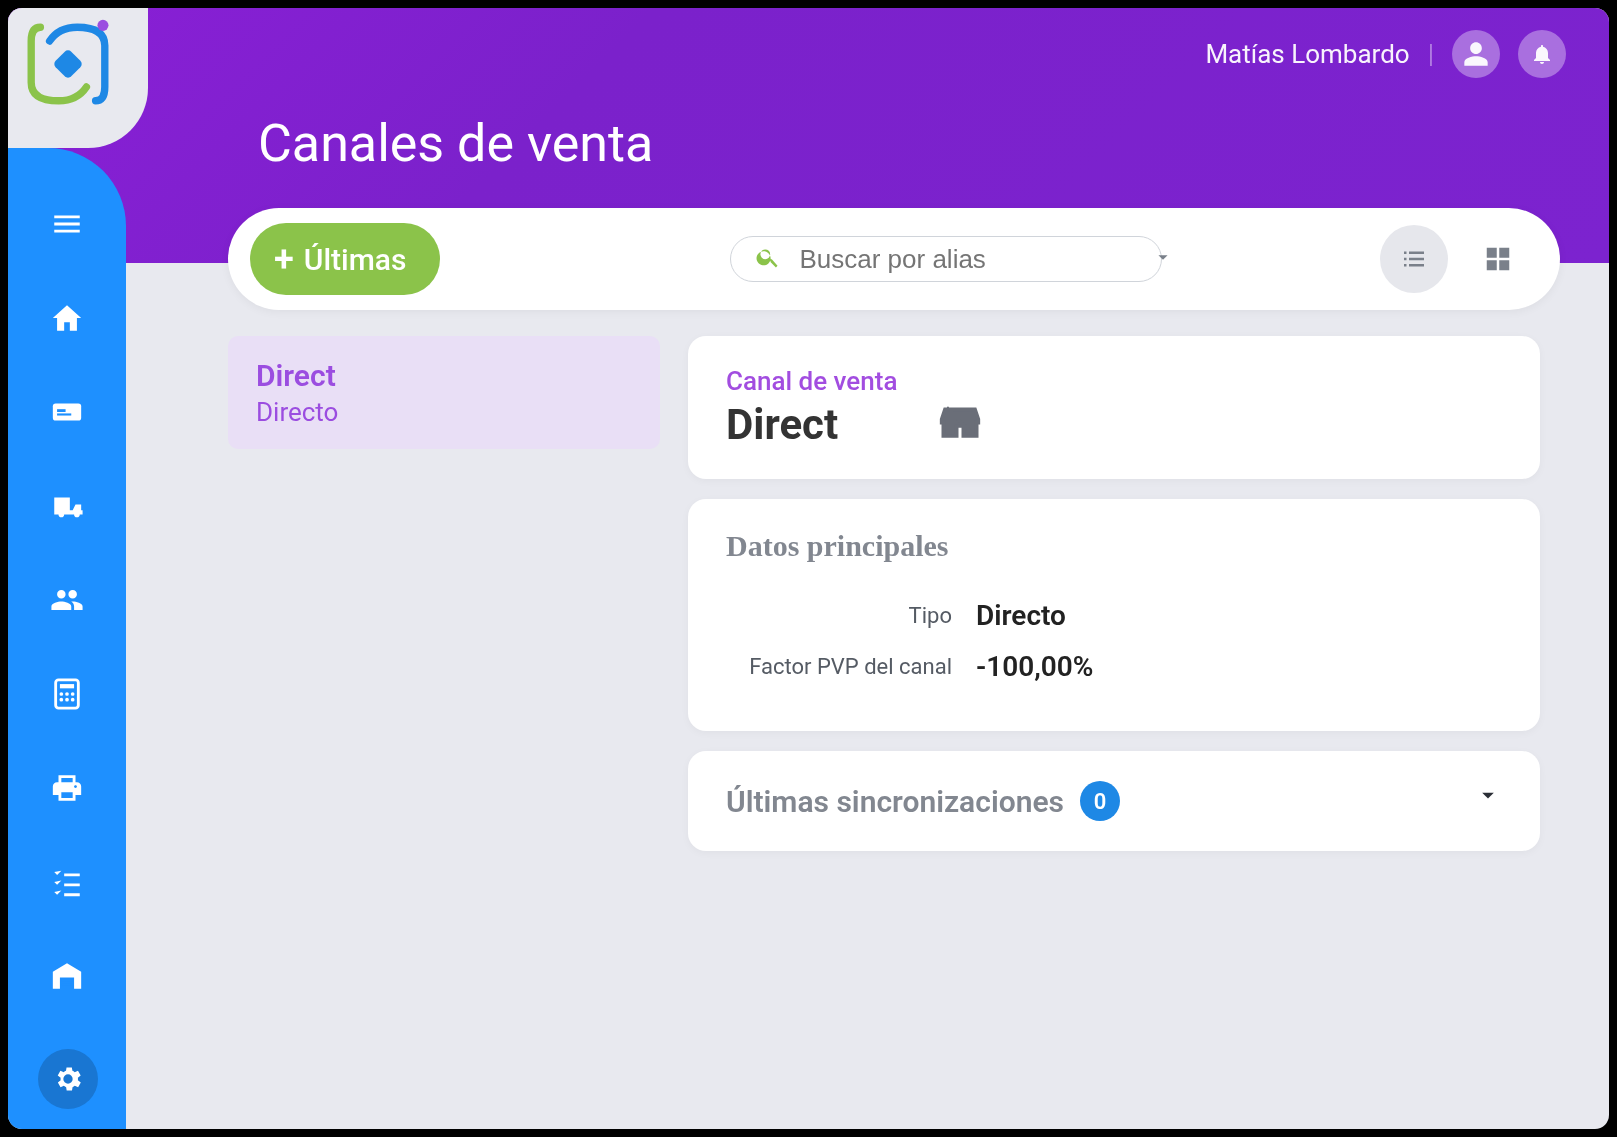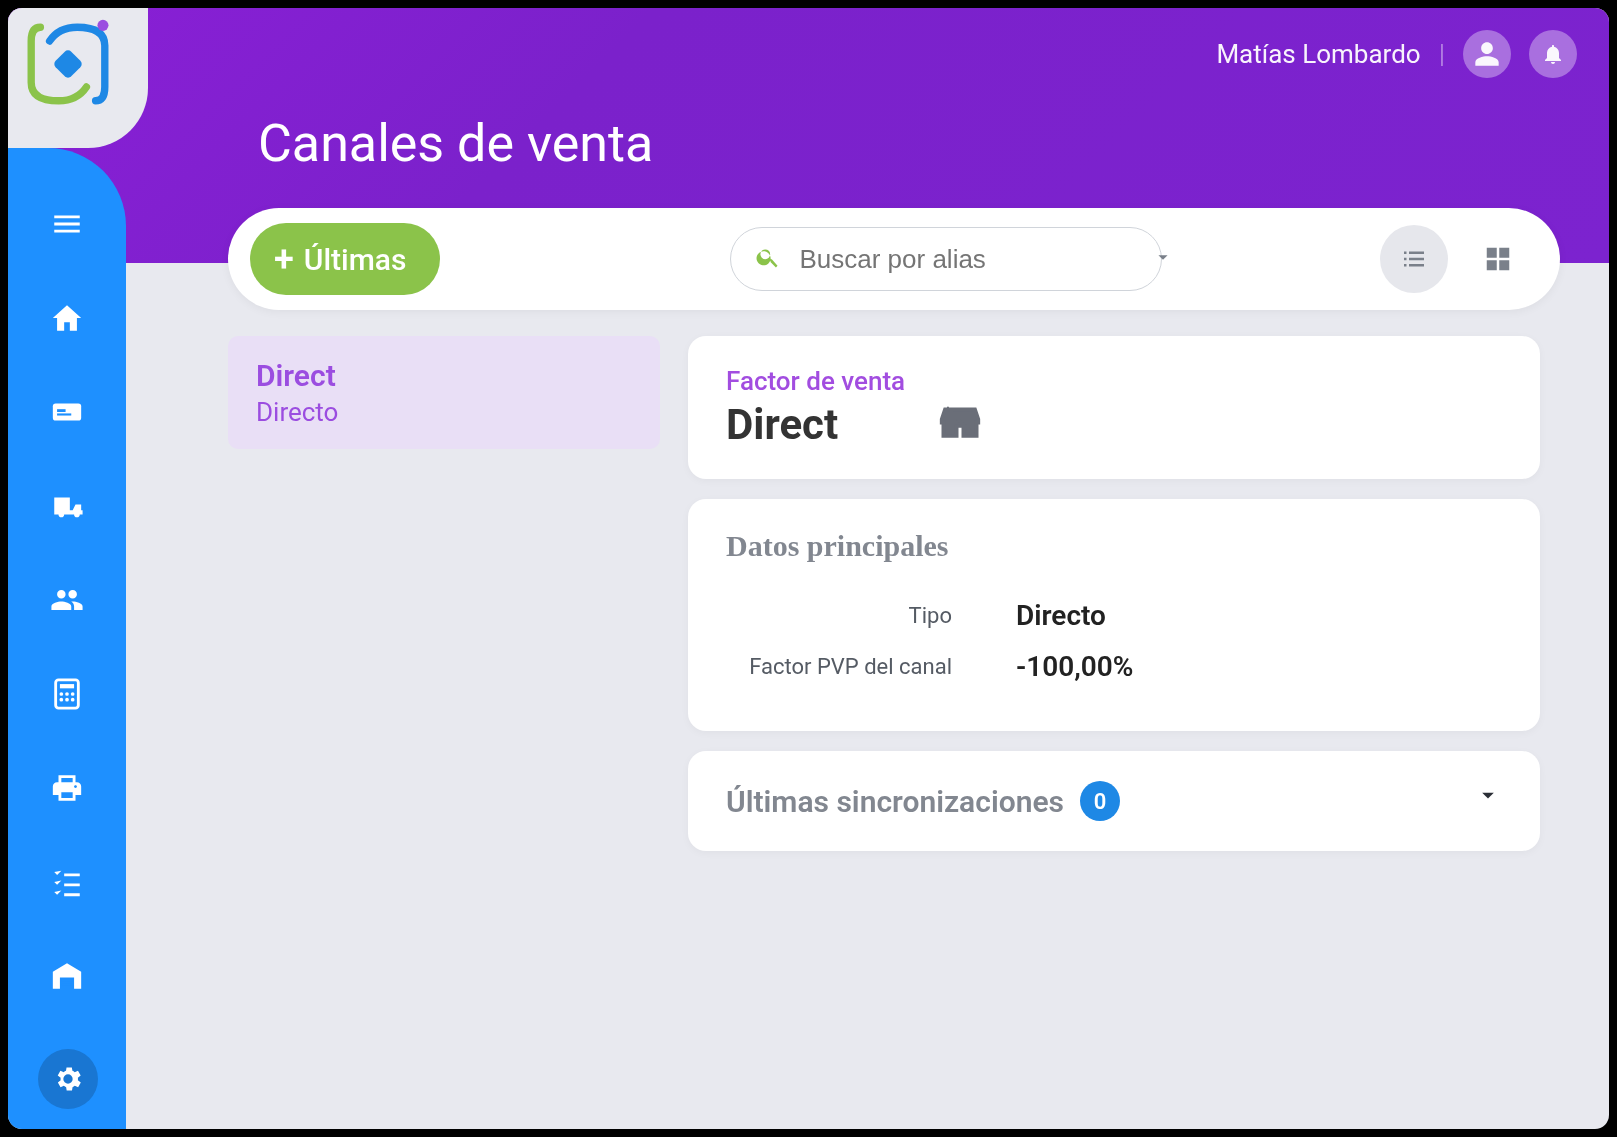--- a/index.html
+++ b/index.html
@@ -28,21 +28,21 @@
     position: absolute;
     left: 250px;
     top: 105px;
     color: #fff;
     font-size: 52px;
     font-weight: 400;
   }
   .user-area {
     position: absolute;
     top: 22px;
-    right: 32px;
+    right: 43px;
     display: flex;
     align-items: center;
     gap: 18px;
     color: #fff;
   }
   .user-name {
     font-size: 26px;
     color: #fff;
     opacity: 0.95;
   }
@@ -136,21 +136,21 @@
     display: flex;
     align-items: center;
     gap: 10px;
     font-size: 30px;
     font-weight: 500;
     cursor: pointer;
   }
   .add-btn .plus { font-size: 36px; font-weight: 600; }
   .search-wrap {
     margin-left: 290px;
-    height: 64px;
+    height: 46px;
     width: 432px;
     border: 1px solid #d0d4da;
     border-radius: 40px;
     display: flex;
     align-items: center;
     padding: 0 24px;
     gap: 18px;
   }
   .search-wrap .si svg { fill: #8bc34a; width: 26px; height: 26px; }
   .search-wrap input {
@@ -239,21 +239,20 @@
     color: #828790;
     font-size: 30px;
     font-weight: 600;
     margin-bottom: 36px;
     font-family: Liberation Serif, serif;
   }
   .kv-row {
     display: flex;
     align-items: center;
     margin-bottom: 18px;
-    gap: 40px;
   }
   .kv-key {
     width: 250px;
     text-align: right;
     color: #555b64;
     font-size: 22px;
     padding-right: 24px;
   }
   .kv-val {
     color: #222;
@@ -423,21 +422,21 @@
 
   <div class="list-panel">
     <div class="list-item">
       <div class="li-title">Direct</div>
       <div class="li-sub">Directo</div>
     </div>
   </div>
 
   <div class="detail-col">
     <div class="card">
-      <div class="card-label">Factor de venta</div>
+      <div class="card-label">Canal de venta</div>
       <div class="card-title-row">
         <div class="card-big">Direct</div>
         <span class="store-off">
           <svg viewBox="0 0 24 24">
               <path d="M21 5H3l-2 6v2h1v8h8v-6h4v6h8v-8h1v-2zM4 4l16 16" stroke="#6a6e78" stroke-width="2.2"></path>
             </svg>
         </span>
       </div>
     </div>
 

